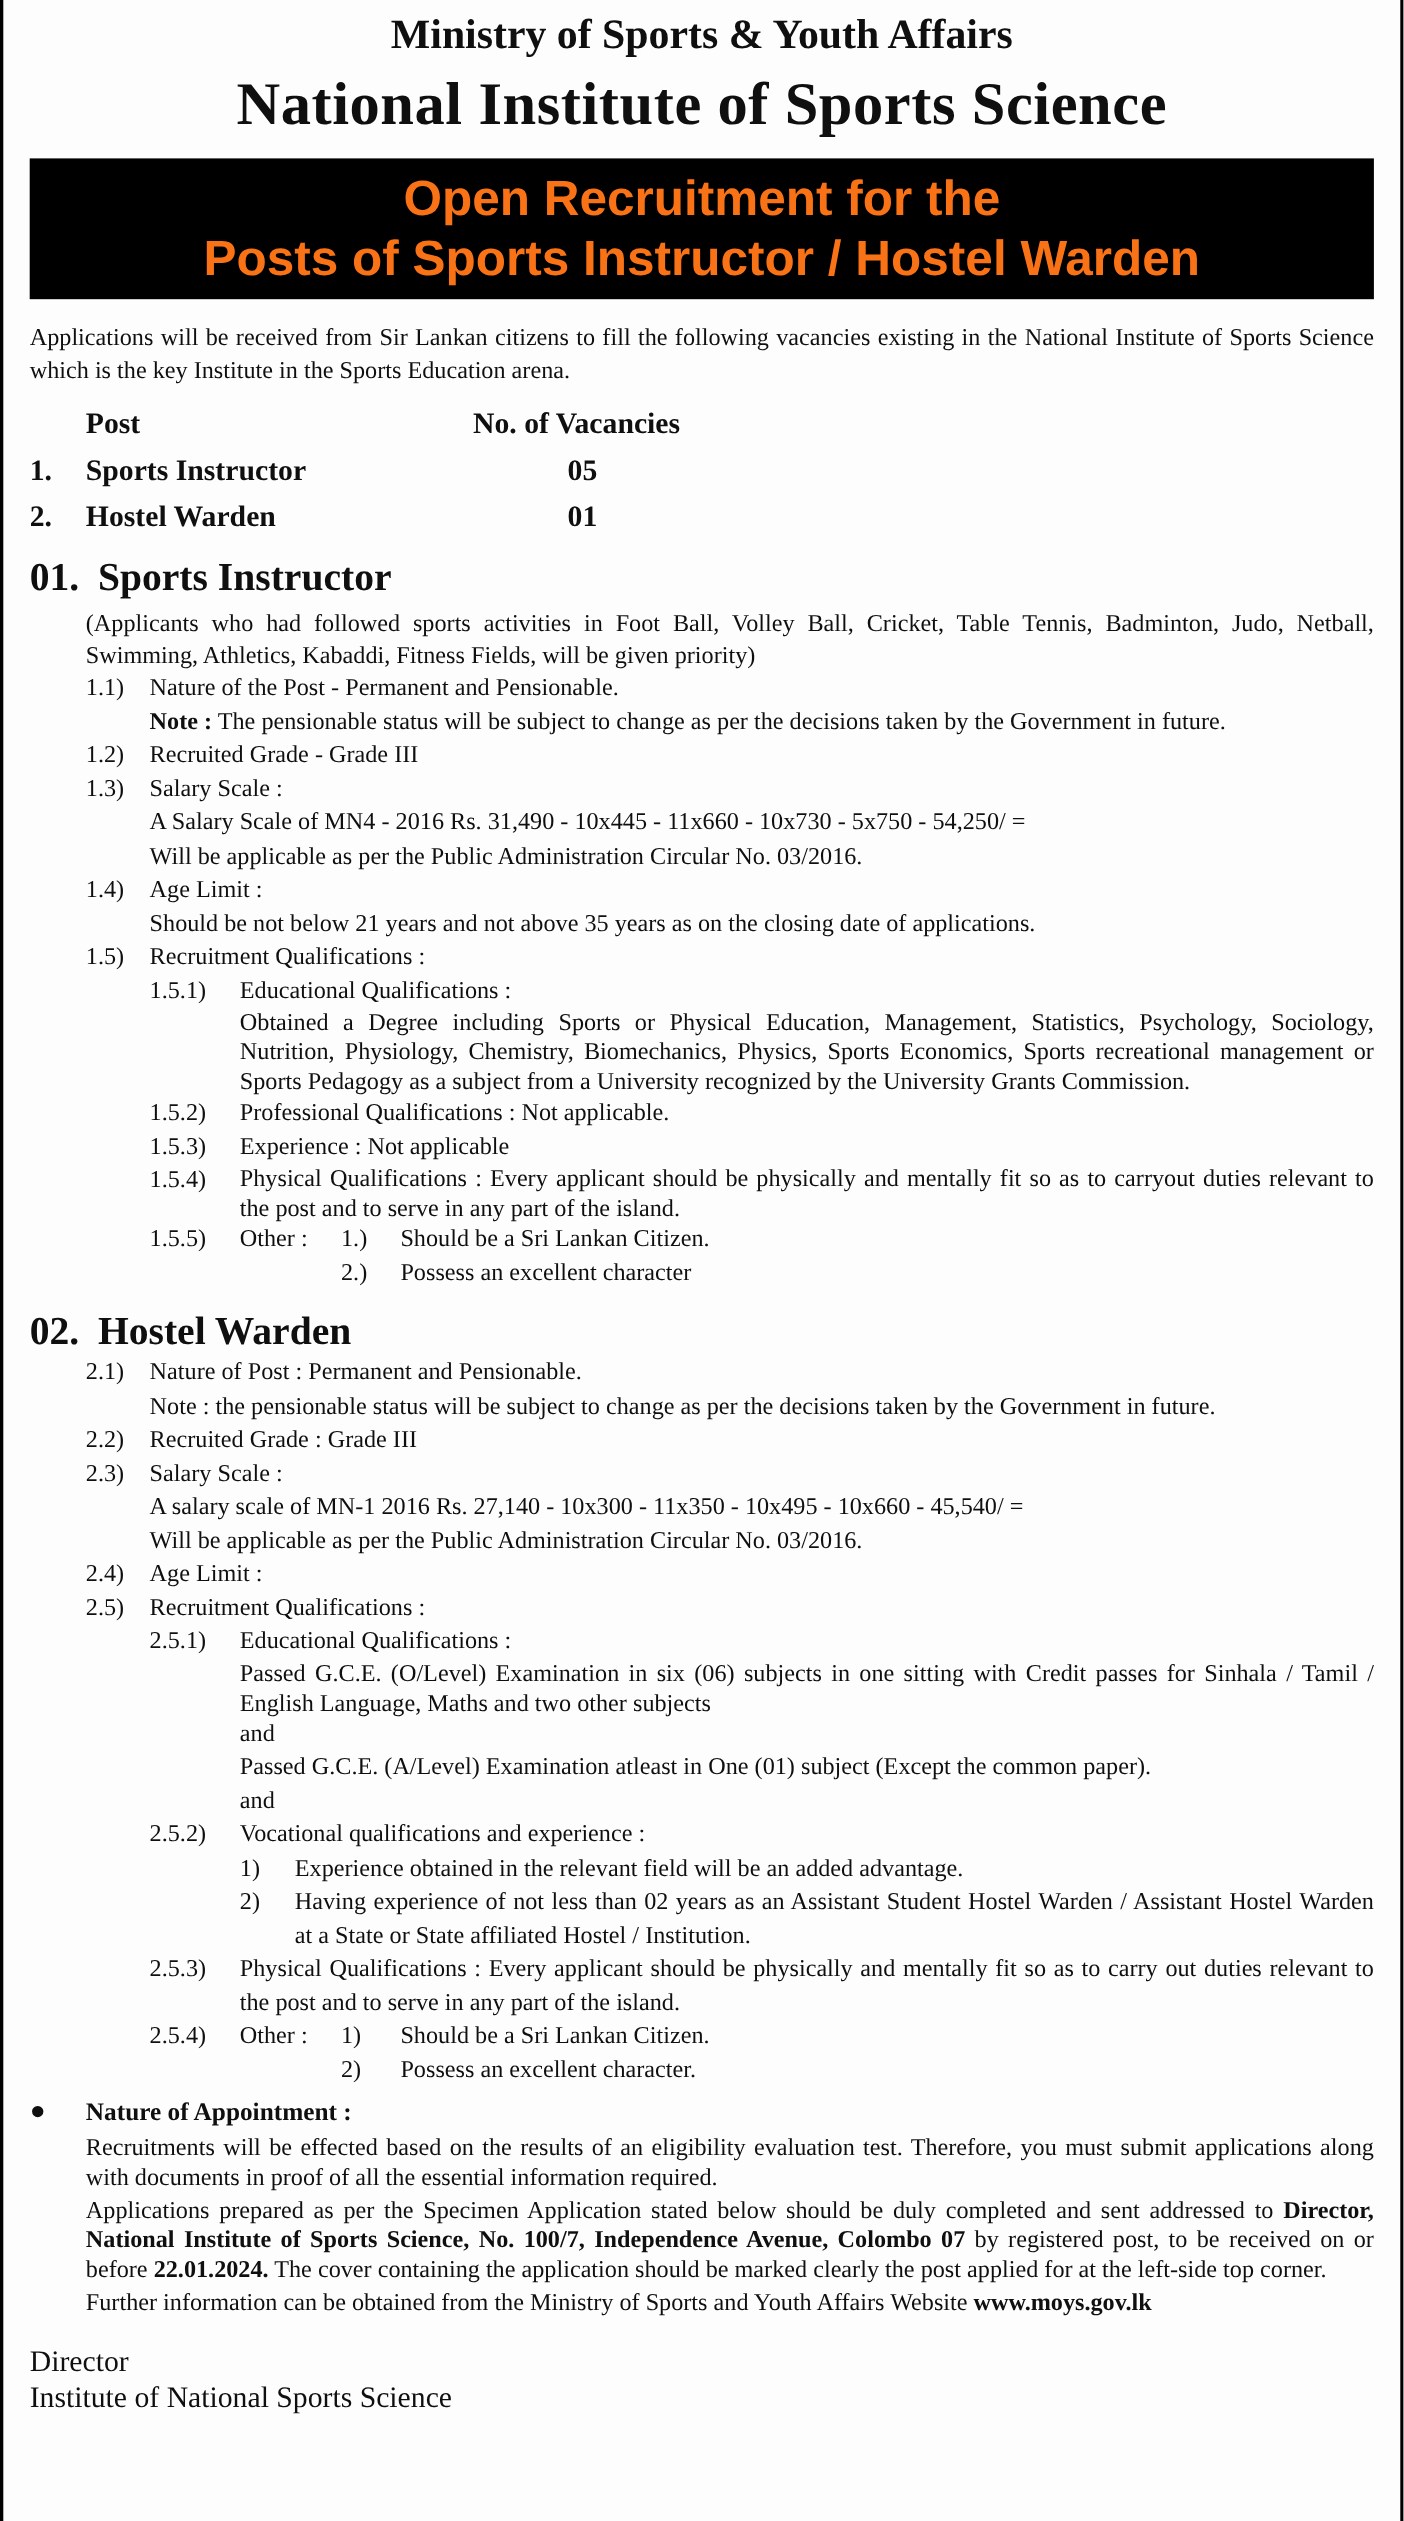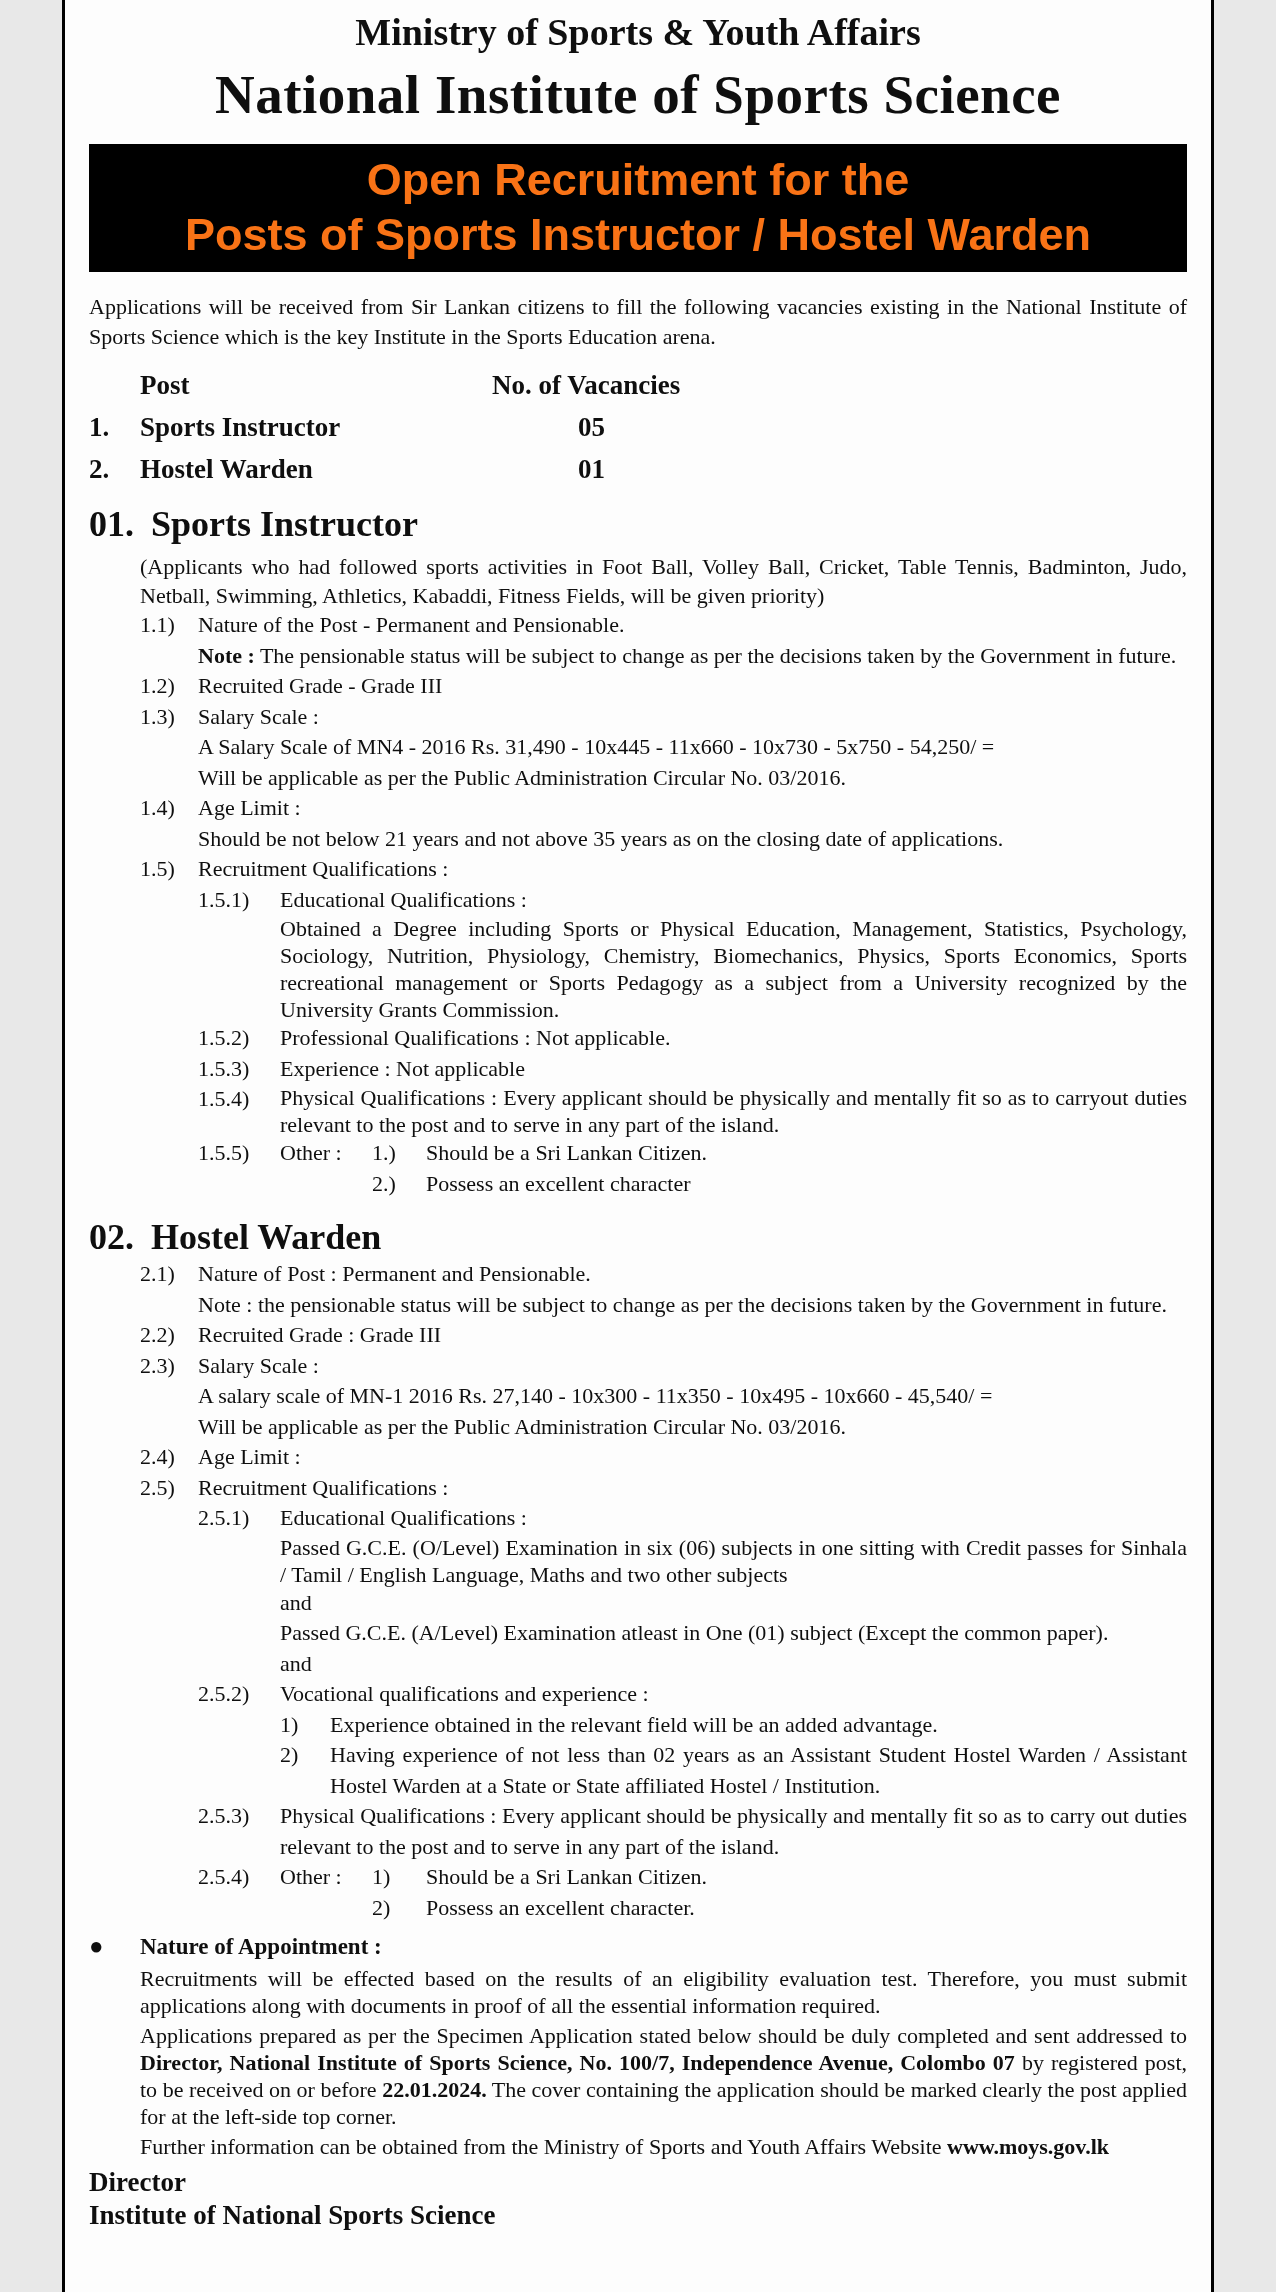--- a/index.html
+++ b/index.html
@@ -1,17 +1,17 @@
 <!DOCTYPE html>
 <html><head>
 <meta charset="utf-8">
 <style>
   html,body { margin:0; padding:0; background:#e8e8e8; }
   .page {
-    width:1152px; height:2292px; box-sizing:border-box;
+    width:1276px; height:2292px; box-sizing:border-box;
     margin:0 auto; background:#fdfdfd; color:#0f0f0f; overflow:hidden;
     border-left:3px solid #000; border-right:3px solid #000;
     padding:10px 24px 0 24px; position:relative;
     font-family:"Liberation Serif", serif;
   }
   .t1 { text-align:center; font-weight:bold; font-size:38px; line-height:44px; }
   .t2 { text-align:center; font-weight:bold; font-size:55px; line-height:62px; margin-top:10px; letter-spacing:0.5px; }
   .banner {
     background:#000; color:#f97316; margin-top:18px; padding:8px 6px 10px;
     text-align:center; font-family:"Liberation Sans", sans-serif;
@@ -31,21 +31,21 @@
   .l2 { display:grid; grid-template-columns:82px 1fr; padding-left:109px; font-size:22px; line-height:30.5px; }
   .just { text-align:justify; line-height:27px; }
   .optrow { display:grid; grid-template-columns:92px 54px 1fr; }
   .opt2 { display:grid; grid-template-columns:50px 1fr; }
   .b { font-weight:bold; }
 
   .appt-head { display:grid; grid-template-columns:51px 1fr; margin-top:8px; font-size:23px; line-height:31px; }
   .bullet { font-size:24px; }
   .appt-p { margin:3px 0 0; padding-left:51px; font-size:22px; line-height:27px; text-align:justify; }
 
-  .sign { margin-top:6px; font-weight:bold; font-size:27px; line-height:33px; }
+  .sign { margin-top:24px; font-weight:normal; font-size:27px; line-height:33px; }
 </style>
 </head>
 <body>
 
 <div class="page">
 
   <div class="t1">Ministry of Sports &amp; Youth Affairs</div>
   <div class="t2">National Institute of Sports Science</div>
 
   <div class="banner">

